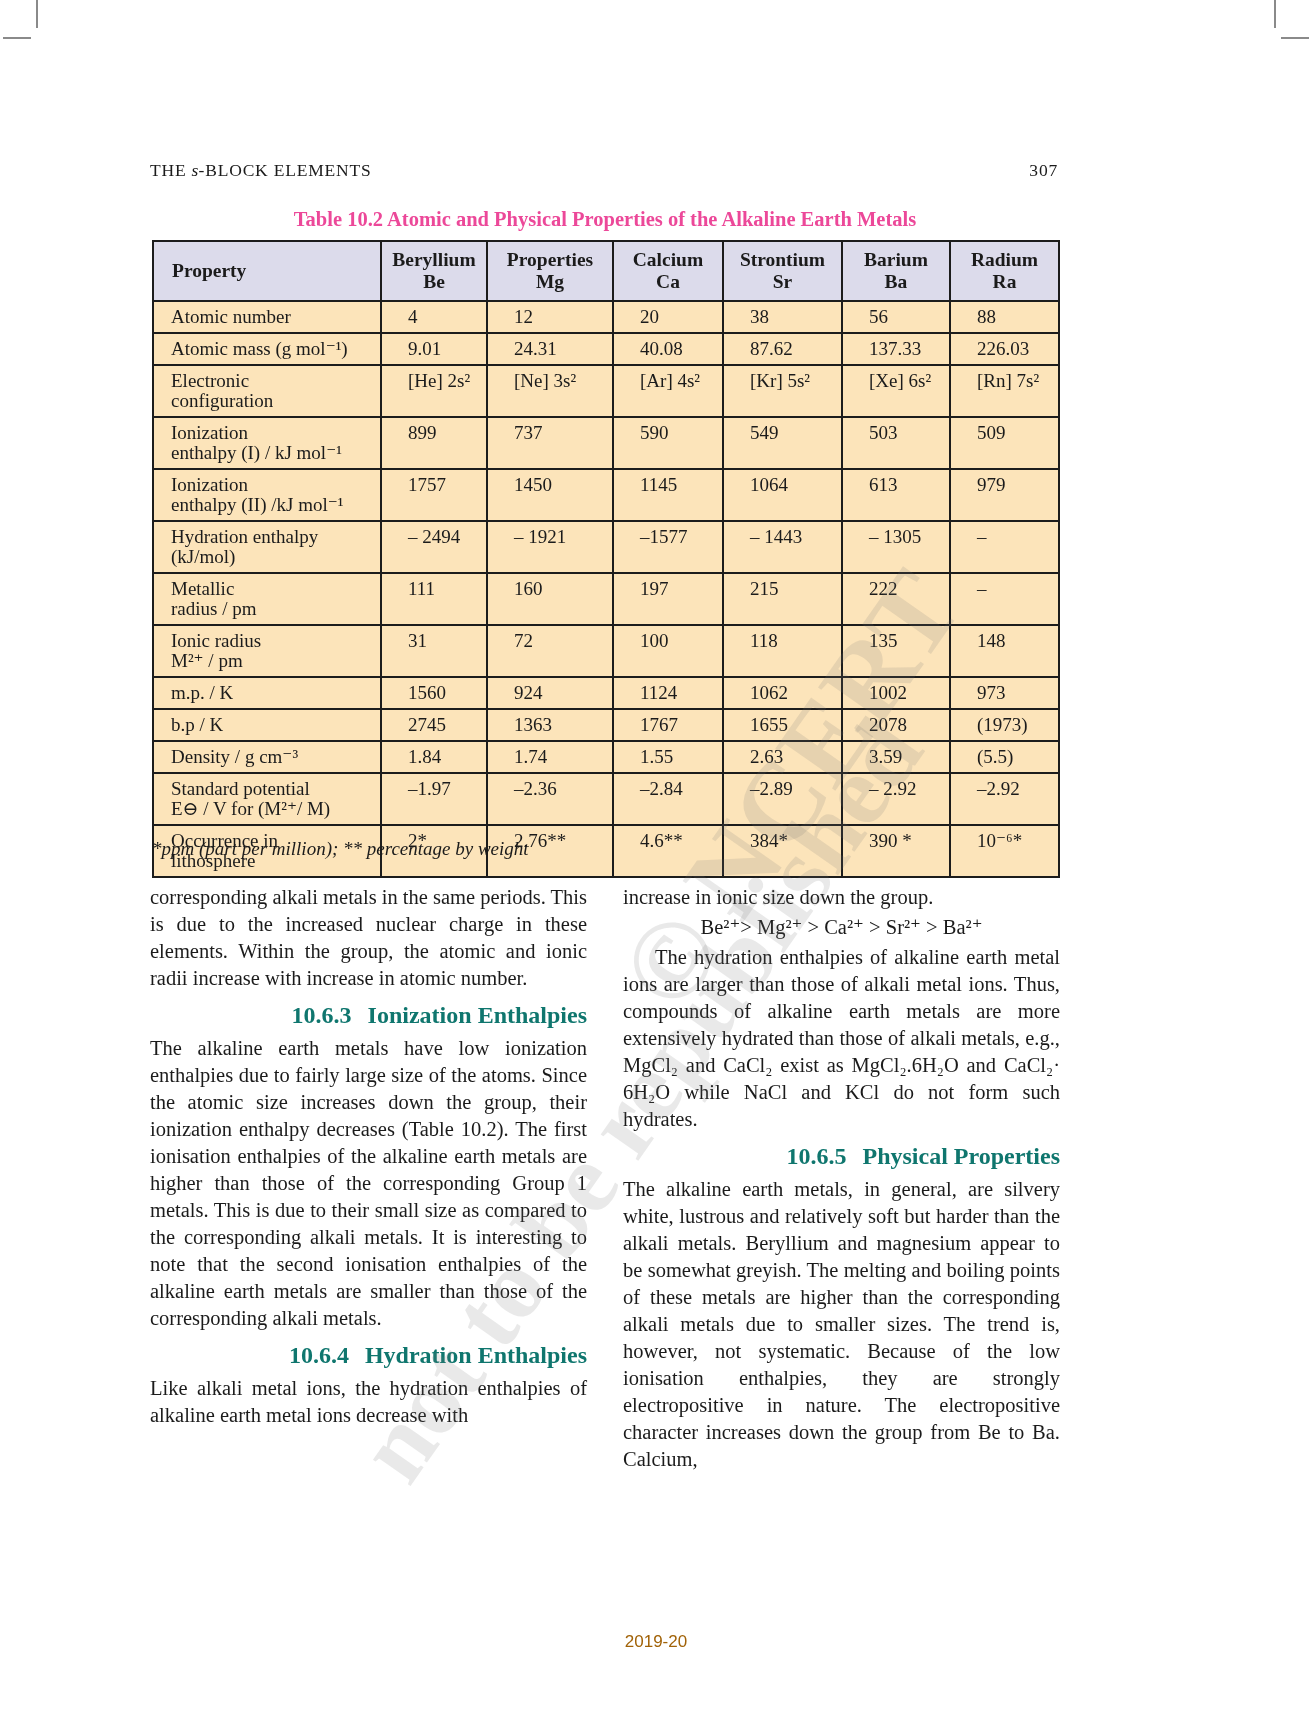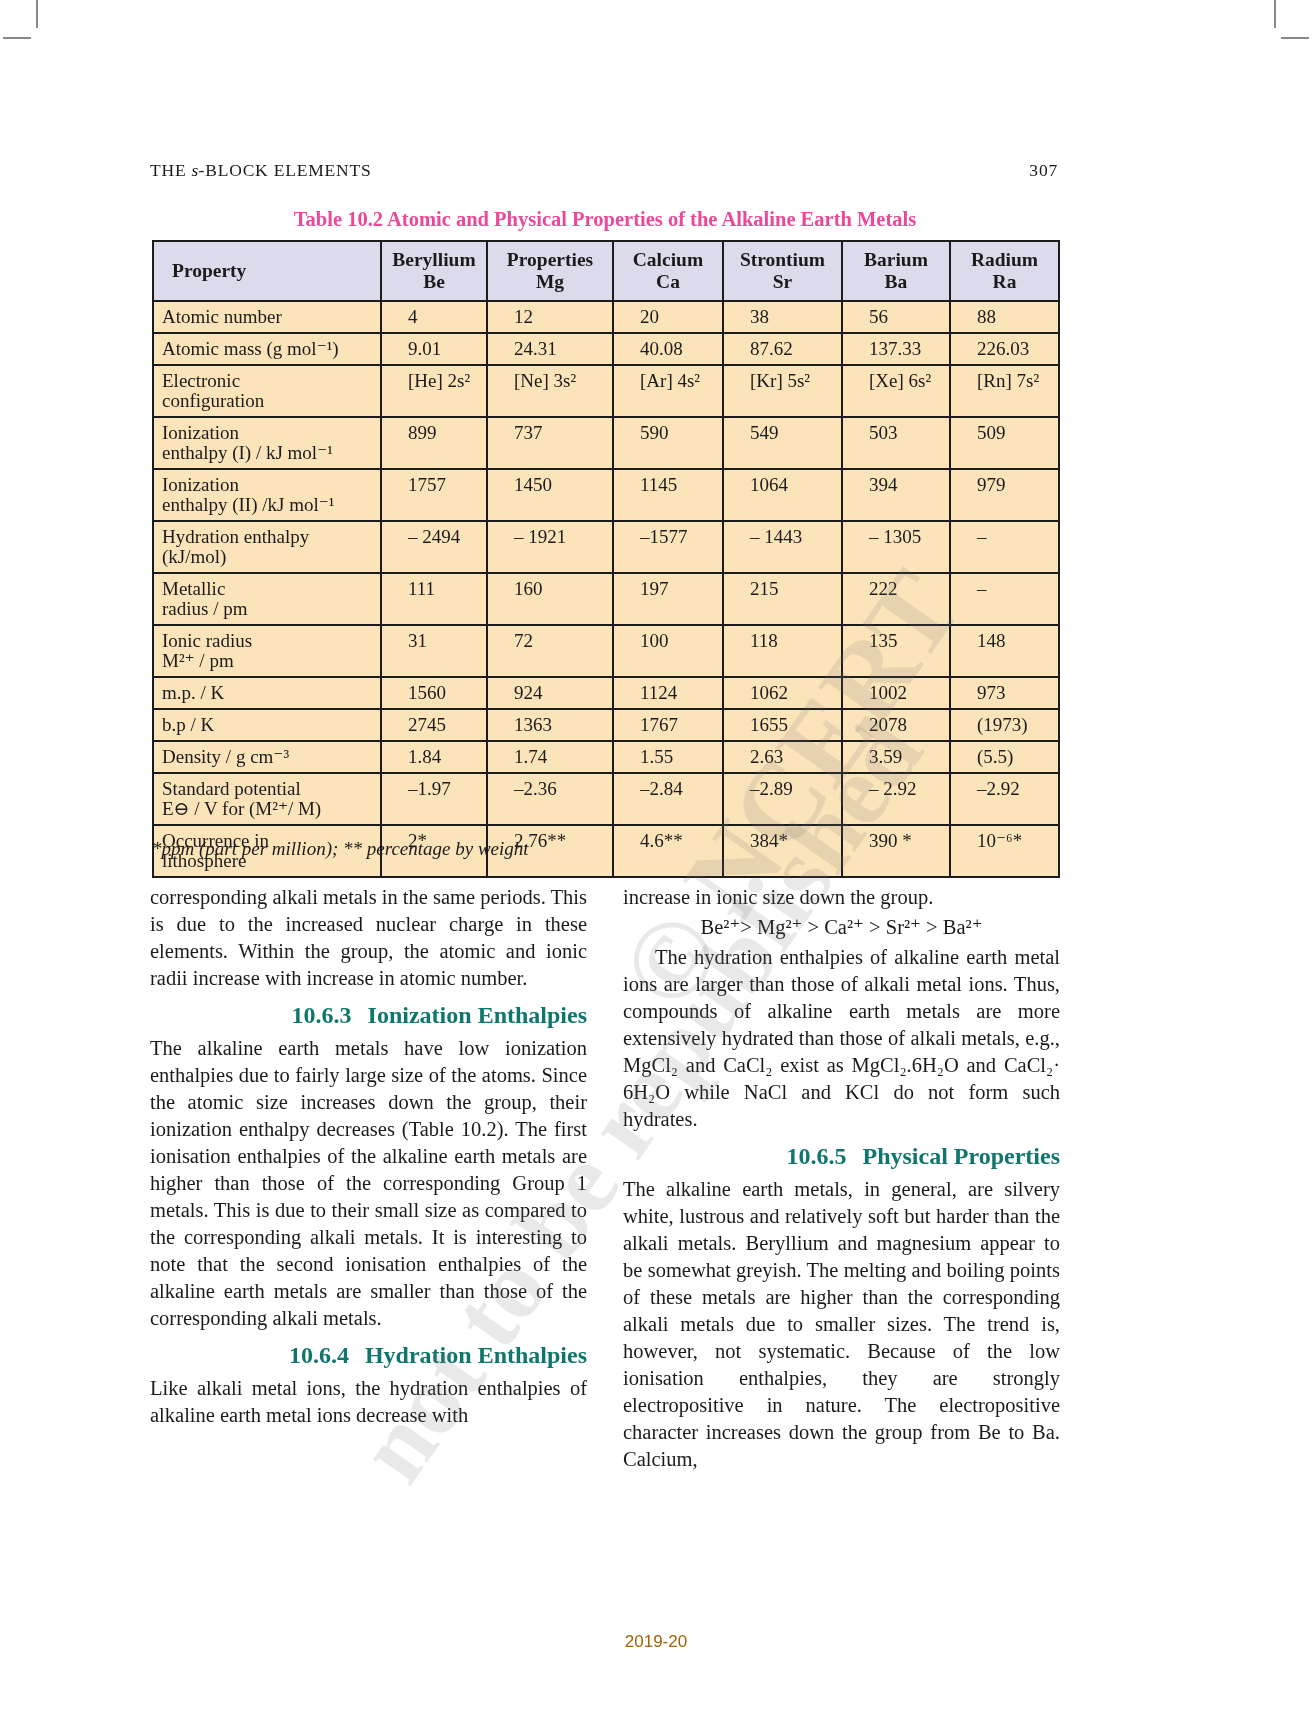--- a/index.html
+++ b/index.html
@@ -29,21 +29,21 @@
   }
   table.props th, table.props td { border:2px solid #1c1c1c; }
   table.props th {
     background:#dcdbeb; font-weight:bold; text-align:center;
     white-space:pre-line; padding:7px 2px; font-size:19.5px; line-height:22px;
   }
   table.props th.prop-h { text-align:left; padding-left:18px; }
   table.props td {
     background:#fce4ba; padding:5px 4px 5px 26px; vertical-align:top; text-align:left;
   }
-  table.props td.prop { padding-left:8px; white-space:pre-line; }
+  table.props td.prop { padding-left:17px; white-space:pre-line; }
 
   .footnote {
     position:absolute; top:838px; left:152px; width:906px;
     font-style:italic; font-size:19px;
   }
 
   .cols { position:absolute; top:884px; left:150px; width:910px; display:flex; gap:36px; }
   .col { width:437px; font-size:20.5px; line-height:27px; text-align:justify; }
   .col p { margin:0 0 3px 0; }
   .sec-head { color:#0f766e; font-weight:bold; font-size:24px; margin:10px 0 6px 0; text-align:right; }
@@ -149,21 +149,21 @@
         <td>503</td>
         <td>509</td>
       </tr>
       <tr>
         <td class="prop">Ionization
 enthalpy (II) /kJ mol⁻¹</td>
         <td>1757</td>
         <td>1450</td>
         <td>1145</td>
         <td>1064</td>
-        <td>394</td>
+        <td>613</td>
         <td>979</td>
       </tr>
       <tr>
         <td class="prop">Hydration enthalpy
 (kJ/mol)</td>
         <td>– 2494</td>
         <td>– 1921</td>
         <td>–1577</td>
         <td>– 1443</td>
         <td>– 1305</td>

